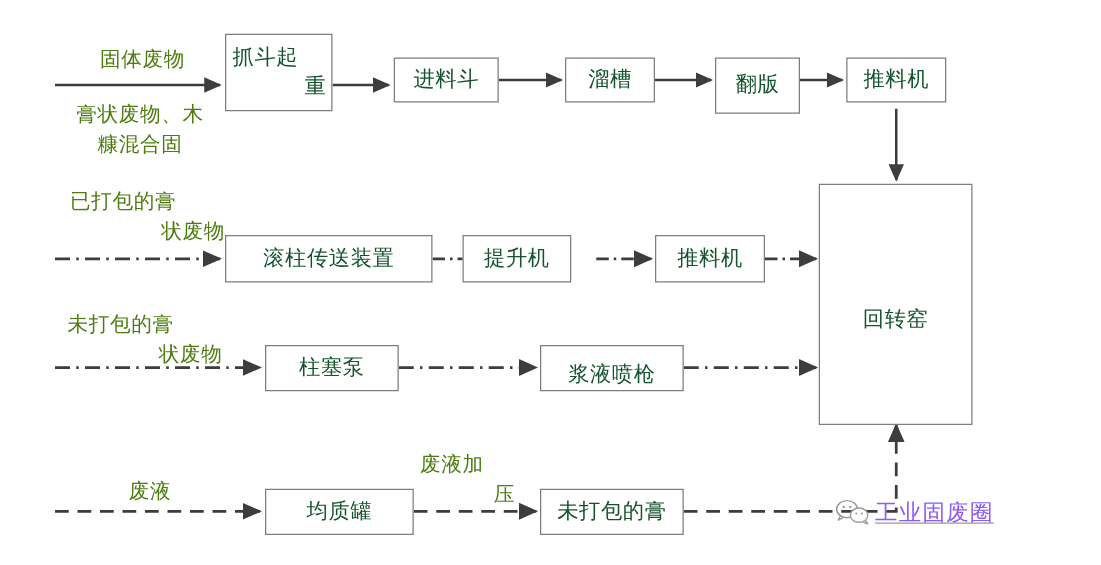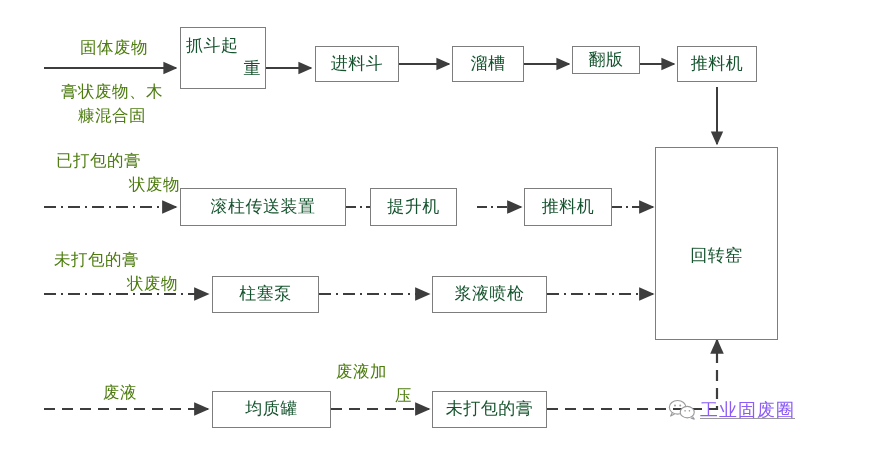--- a/index.html
+++ b/index.html
@@ -143,21 +143,21 @@
   </div>
 
   <div class="node" style="left:315px; top:46px; width:84px; height:36px;">
     <span class="node-inner">进料斗</span>
   </div>
 
   <div class="node" style="left:452px; top:46px; width:72px; height:36px;">
     <span class="node-inner">溜槽</span>
   </div>
 
-  <div class="node" style="left:572px; top:46px; width:68px; height:28px;">
+  <div class="node" style="left:572px; top:46px; width:68px; height:45px;">
     <span class="node-inner">翻版</span>
   </div>
 
   <div class="node" style="left:677px; top:46px; width:80px; height:36px;">
     <span class="node-inner">推料机</span>
   </div>
 
   <div class="node kiln two-line" style="left:655px; top:147px; width:123px; height:193px;">
     <span class="node-line">回转窑</span>
   </div>
@@ -171,21 +171,21 @@
   </div>
 
   <div class="node" style="left:524px; top:188px; width:88px; height:38px;">
     <span class="node-inner">推料机</span>
   </div>
 
   <div class="node" style="left:212px; top:276px; width:107px; height:37px;">
     <span class="node-inner">柱塞泵</span>
   </div>
 
-  <div class="node" style="left:432px; top:276px; width:115px; height:37px;">
+  <div class="node" style="left:432px; top:276px; width:115px; height:37px;align-items:flex-end;">
     <span class="node-inner">浆液喷枪</span>
   </div>
 
   <div class="node" style="left:212px; top:391px; width:119px; height:37px;">
     <span class="node-inner">均质罐</span>
   </div>
 
   <div class="node" style="left:432px; top:391px; width:115px; height:37px;">
     <span class="node-inner">未打包的膏</span>
   </div>

